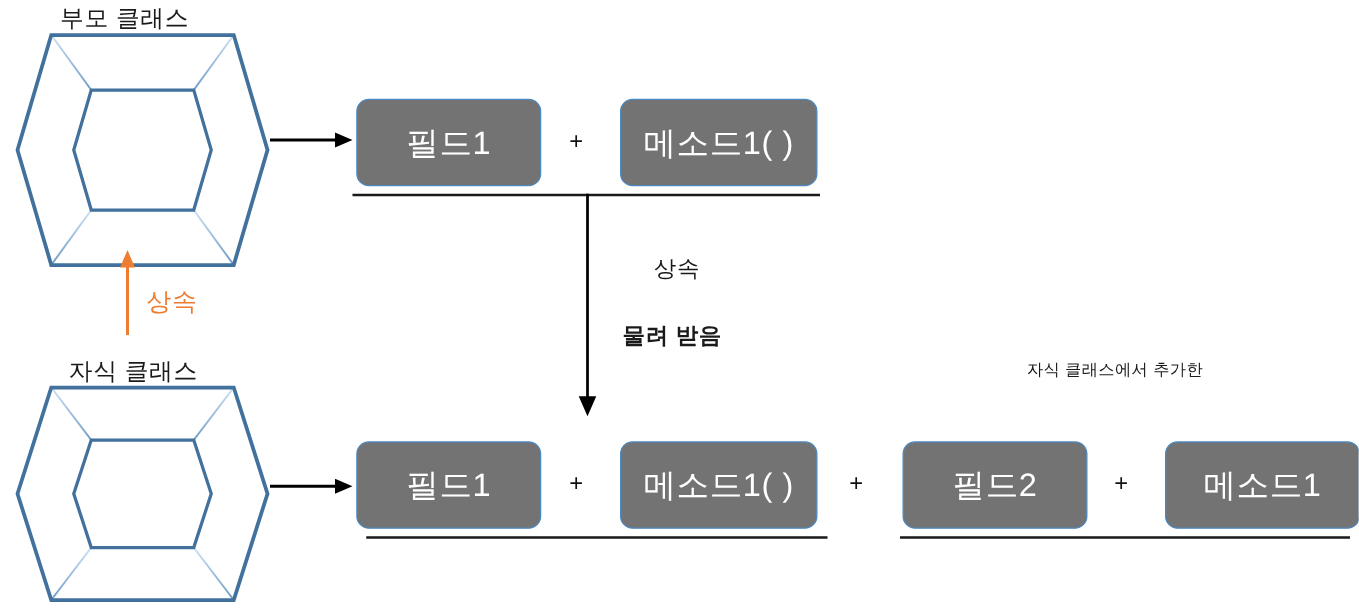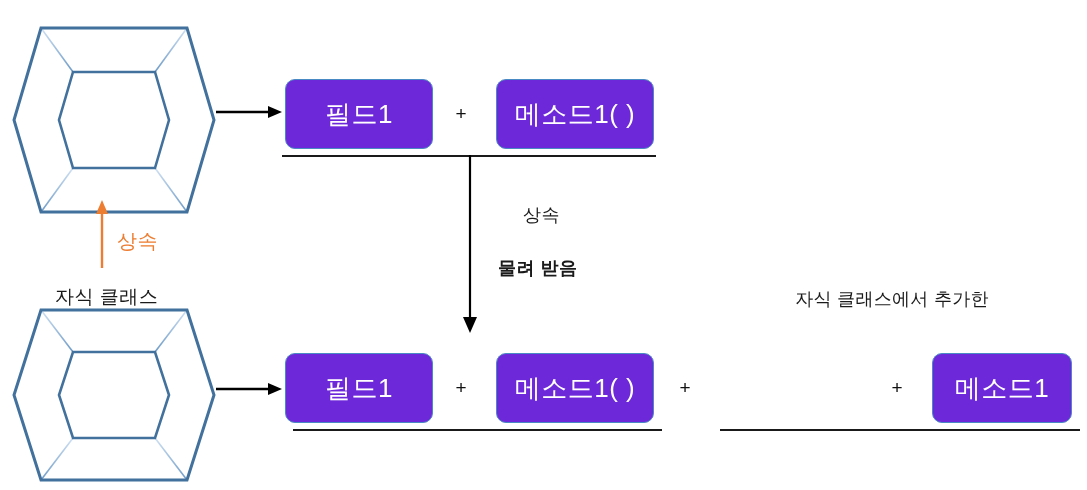--- a/index.html
+++ b/index.html
@@ -22,21 +22,21 @@
   }
   .caption {
     position: absolute;
     font-size: 19px;
     color: #1a1a1a;
     white-space: nowrap;
     letter-spacing: 0.5px;
   }
   .chip {
     position: absolute;
-    background: #6d28d9;
+    background: #737373;
     border: 1px solid #4a8ac4;
     border-radius: 10px;
     color: #ffffff;
     font-size: 26px;
     display: flex;
     align-items: center;
     justify-content: center;
     box-sizing: border-box;
     letter-spacing: 0.5px;
   }
@@ -54,41 +54,42 @@
   }
   .mid-label {
     position: absolute;
     font-size: 18px;
     color: #1a1a1a;
     white-space: nowrap;
     letter-spacing: 0.5px;
   }
   .note {
     position: absolute;
-    font-size: 18px;
+    font-size: 13px;
     color: #1a1a1a;
     text-align: center;
     line-height: 1.35;
     letter-spacing: 0.3px;
   }
   .inherit-label {
     position: absolute;
     font-size: 20px;
     color: #ED7D31;
     white-space: nowrap;
     font-weight: 400;
     letter-spacing: 0.5px;
   }
   svg { display: block; overflow: visible; }
 </style>
 </head>
 <body>
 
 <div id="canvas">
 
+  <div class="caption" style="left:48px; top:2px;">부모 클래스</div>
 
   <div class="hex-wrap" style="left:14px; top:24px;">
     <svg width="200" height="192" viewBox="0 0 200 192" aria-hidden="true">
       <defs>
         <linearGradient id="gradA" x1="0" y1="0" x2="1" y2="1">
           <stop offset="0%" stop-color="#CFE0F2"></stop>
           <stop offset="100%" stop-color="#6E9BC7"></stop>
         </linearGradient>
         <linearGradient id="gradB" x1="1" y1="0" x2="0" y2="1">
           <stop offset="0%" stop-color="#CFE0F2"></stop>
@@ -179,20 +180,21 @@
   <div class="chip" style="left:496px; top:353px; width:158px; height:70px;">메소드1( )</div>
 
   <div class="rule" style="left:293px; top:429px; width:369px;"></div>
 
   <div class="plus" style="left:676px; top:378px; width:18px;">+</div>
 
   <div class="note" style="left:722px; top:287px; width:340px;">
     <div>자식 클래스에서 추가한</div>
   </div>
 
+  <div class="chip" style="left:722px; top:353px; width:148px; height:70px;">필드2</div>
 
   <div class="plus" style="left:888px; top:378px; width:18px;">+</div>
 
-  <div class="chip" style="left:932px; top:353px; width:140px; height:70px;">메소드1</div>
+  <div class="chip" style="left:932px; top:353px; width:156px; height:70px;">메소드1</div>
 
   <div class="rule" style="left:720px; top:429px; width:360px;"></div>
 
 </div>
 
 </body></html>

